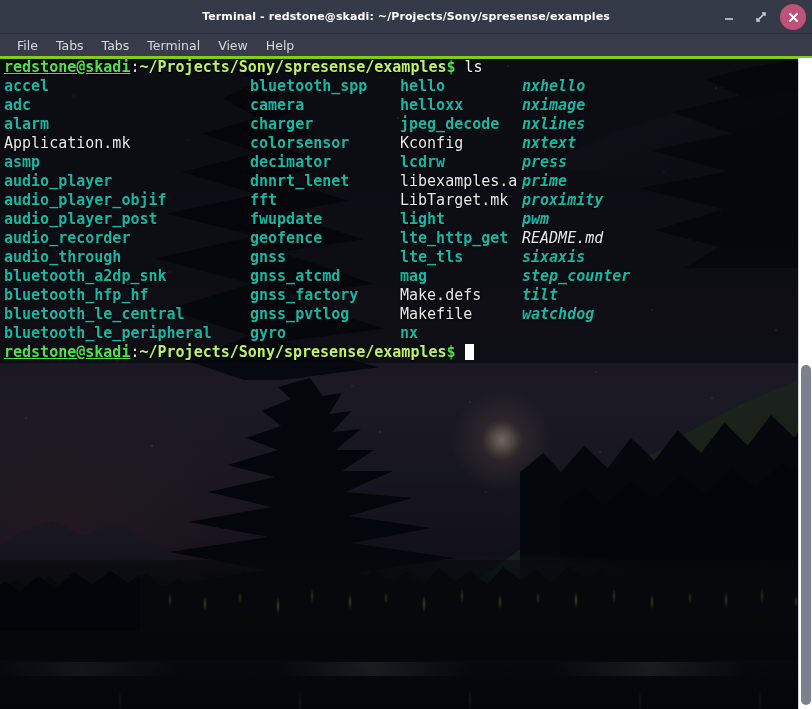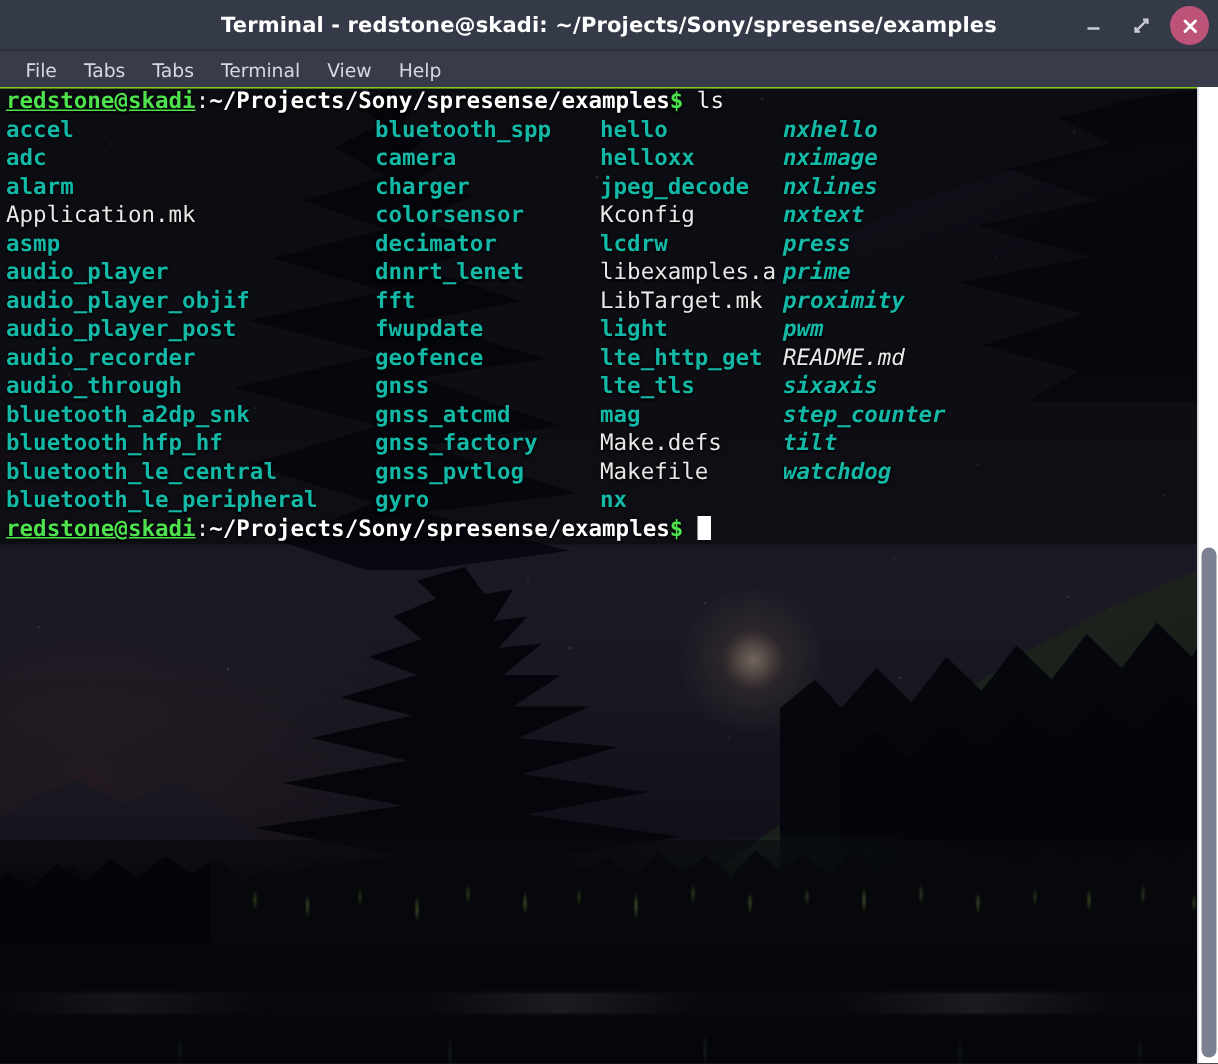--- a/index.html
+++ b/index.html
@@ -271,21 +271,21 @@
 
   
   #titlebar {
     position: absolute; left: 0; top: 0; width: 812px; height: 34px;
     background: #353a49;
     border-bottom: 1px solid #2b2f3b;
     display: flex; align-items: center; justify-content: center;
   }
   #title-text {
     font-family: "DejaVu Sans", sans-serif;
-    font-size: 14px; font-weight: bold; color: #ffffff;
+    font-size: 11px; font-weight: bold; color: #ffffff;
     letter-spacing: .1px;
     white-space: nowrap;
   }
   #win-buttons {
     position: absolute; right: 6px; top: 0; height: 34px;
     display: flex; align-items: center; gap: 6px;
   }
   .win-btn {
     width: 26px; height: 26px; border-radius: 50%;
     display: flex; align-items: center; justify-content: center;
@@ -294,21 +294,21 @@
   .win-btn svg { display: block; }
   #btn-close { background: #bd5379; }
   #btn-close svg { stroke: #ffffff; }
 
   
   #menubar {
     position: absolute; left: 0; top: 34px; width: 812px; height: 25px;
     background: #383c4a;
     display: flex; align-items: center;
     padding-left: 8px;
-    border-bottom: 1px solid #84cc16;
+    border-bottom: 3px solid #84cc16;
   }
   .menu-item {
     font-family: "DejaVu Sans", sans-serif;
     font-size: 12.5px; color: #d6d9e0;
     padding: 2px 9px;
     white-space: nowrap;
   }
 
   
   #term {
@@ -328,21 +328,21 @@
   }
   .c0 { left: 4px; }
   .c1 { left: 250px; }
   .c2 { left: 400px; }
   .c3 { left: 522px; font-style: italic; }
 
   .dir  { color: #14b8a6; font-weight: bold; }
   .file { color: #e8e8e8; }
   .userhost { color: #4ee34e; font-weight: bold; text-decoration: underline; }
   .colon { color: #e8e8e8; }
-  .path { color: #ffffff; font-weight: bold; }
+  .path { color: #bef264; font-weight: bold; }
   .dollar { color: #4ee34e; font-weight: bold; }
   .cmd { color: #f2f2f2; }
   .cursor {
     display: inline-block;
     width: 9px; height: 16px;
     background: #ffffff;
     vertical-align: -3px;
   }
 
   

